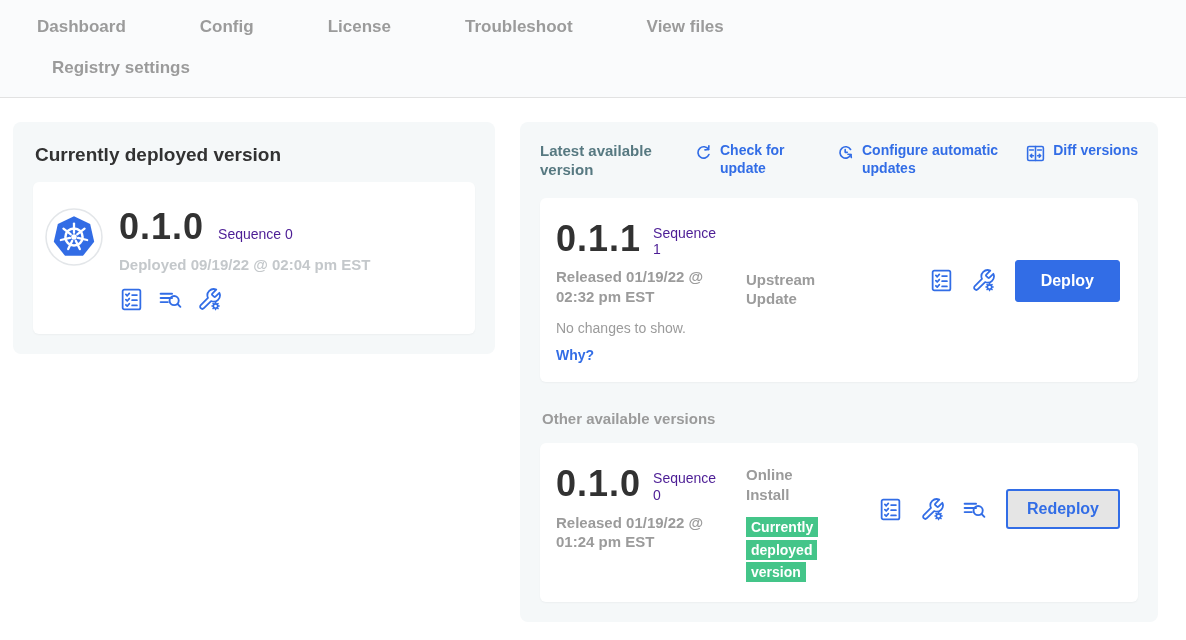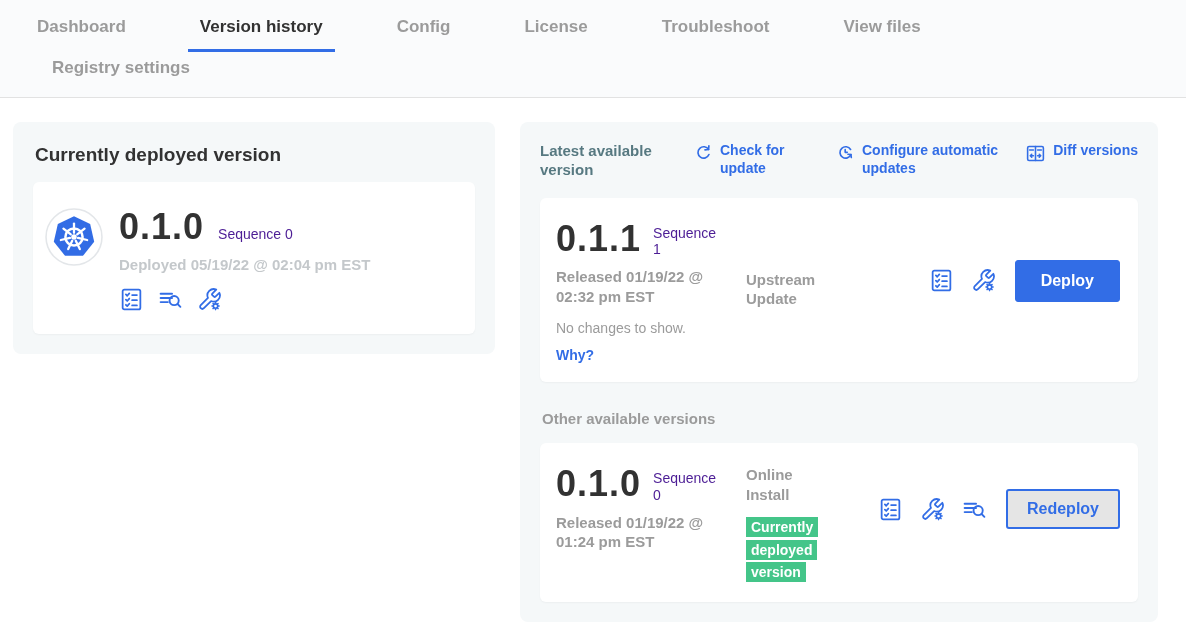--- a/index.html
+++ b/index.html
@@ -177,21 +177,20 @@
     color: #9b9b9b;
     margin: 28px 0 16px 2px;
   }
 </style>
 </head>
 <body>
 
 <nav class="nav">
   <div class="nav-row nav-row1">
     <div class="tab">Dashboard</div>
-    <div class="tab active">Version history</div>
     <div class="tab">Config</div>
     <div class="tab">License</div>
     <div class="tab">Troubleshoot</div>
     <div class="tab">View files</div>
   </div>
   <div class="nav-row nav-row2">
     <div class="tab">Registry settings</div>
   </div>
 </nav>
 
@@ -215,21 +214,21 @@
             <line x1="24.1" y1="28.9" x2="15.3" y2="30.9"></line>
             <line x1="24.9" y1="25.5" x2="17.8" y2="19.9"></line>
           </g>
         </svg>
       </span>
       <div>
         <div class="version-row">
           <span class="version-number">0.1.0</span>
           <span class="sequence">Sequence 0</span>
         </div>
-        <div class="deployed-date">Deployed 05/19/22 @ 02:04 pm EST</div>
+        <div class="deployed-date">Deployed 09/19/22 @ 02:04 pm EST</div>
         <div class="icon-row">
           <span class="action-icon">
             <svg width="25" height="25" viewBox="0 0 24 24" fill="none" stroke="#326de6" stroke-width="1.7" stroke-linecap="round" stroke-linejoin="round">
               <rect x="3.5" y="2.5" width="17" height="19" rx="1.6"></rect>
               <path d="M6.6 7.1l1.3 1.3 2-2.3"></path>
                 <line x1="12.6" y1="7.7" x2="17.2" y2="7.7"></line>
               <path d="M6.6 12.1l1.3 1.3 2-2.3"></path>
                 <line x1="12.6" y1="12.7" x2="17.2" y2="12.7"></line>
               <path d="M6.6 17.1l1.3 1.3 2-2.3"></path>
                 <line x1="12.6" y1="17.7" x2="17.2" y2="17.7"></line>

